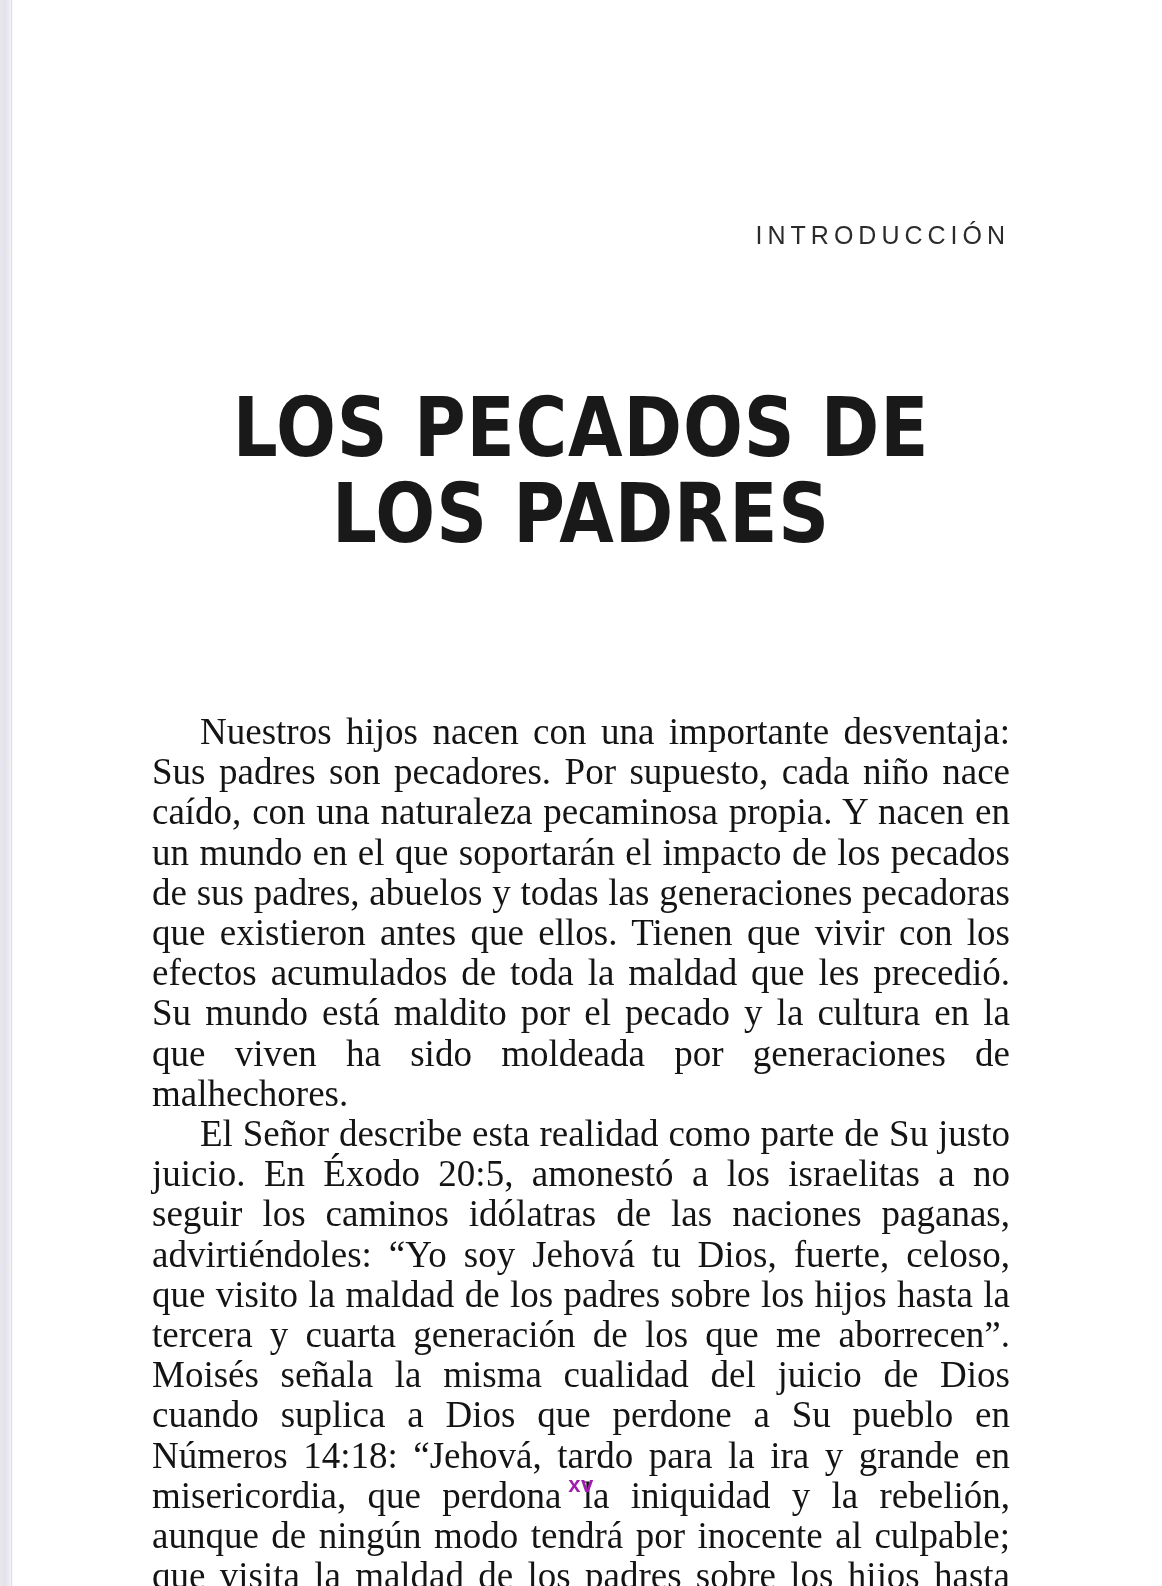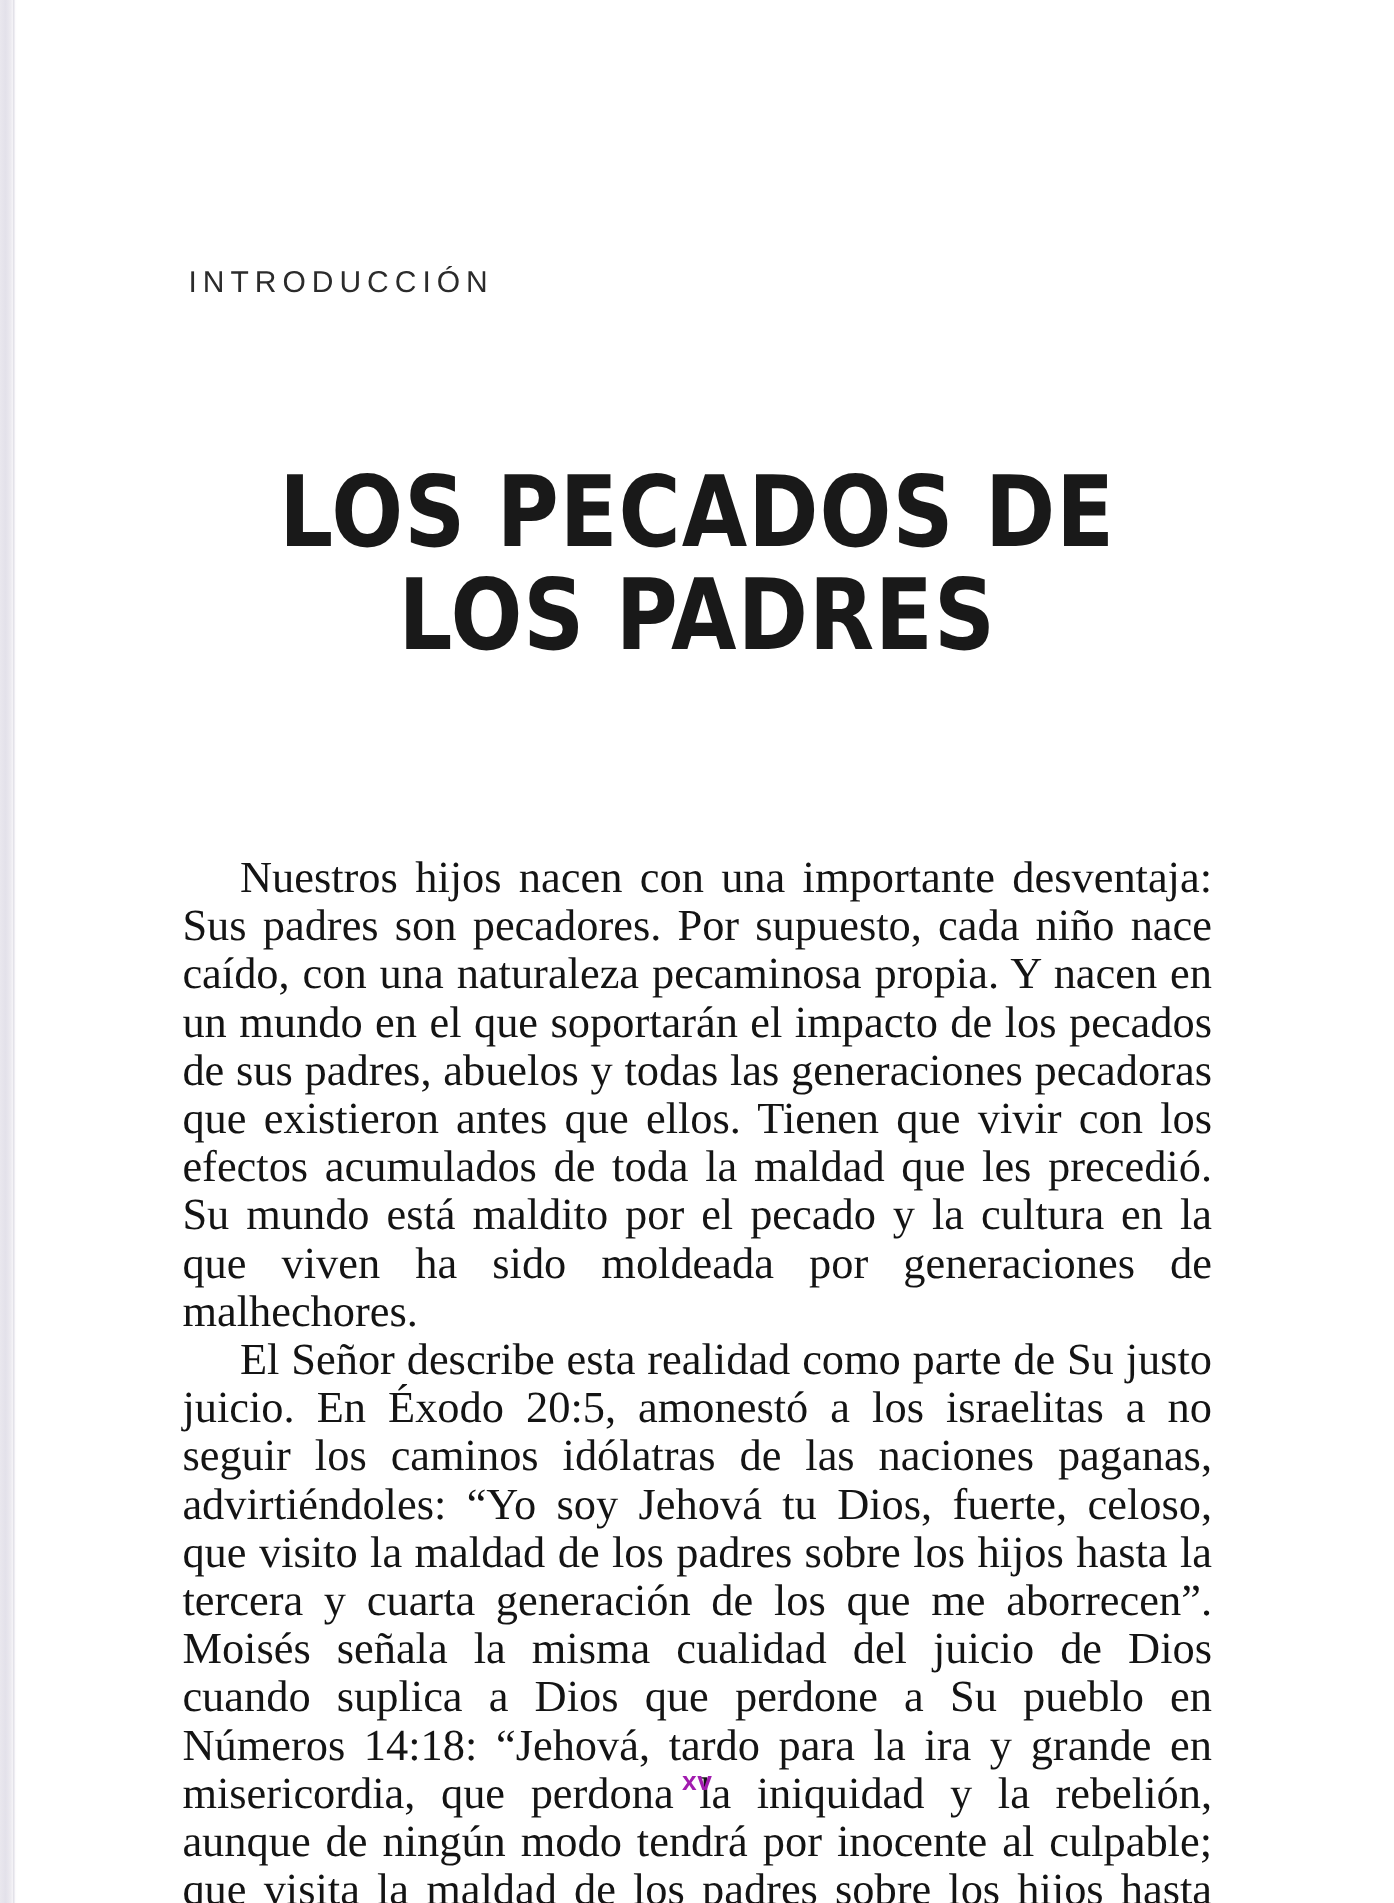--- a/index.html
+++ b/index.html
@@ -52,21 +52,21 @@
     width: 858px;
     height: 100%;
   }
 
   
   .eyebrow {
     position: absolute;
     left: 0;
     top: 222px;
     width: 858px;
-    text-align: left;
+    text-align: right;
     font-family: "Liberation Sans", "DejaVu Sans", sans-serif;
     font-weight: 400;
     font-size: 25px;
     letter-spacing: 5.0px;
     text-indent: 5.0px;
     color: #2b2b2b;
     line-height: 1.1;
   }
 
   

